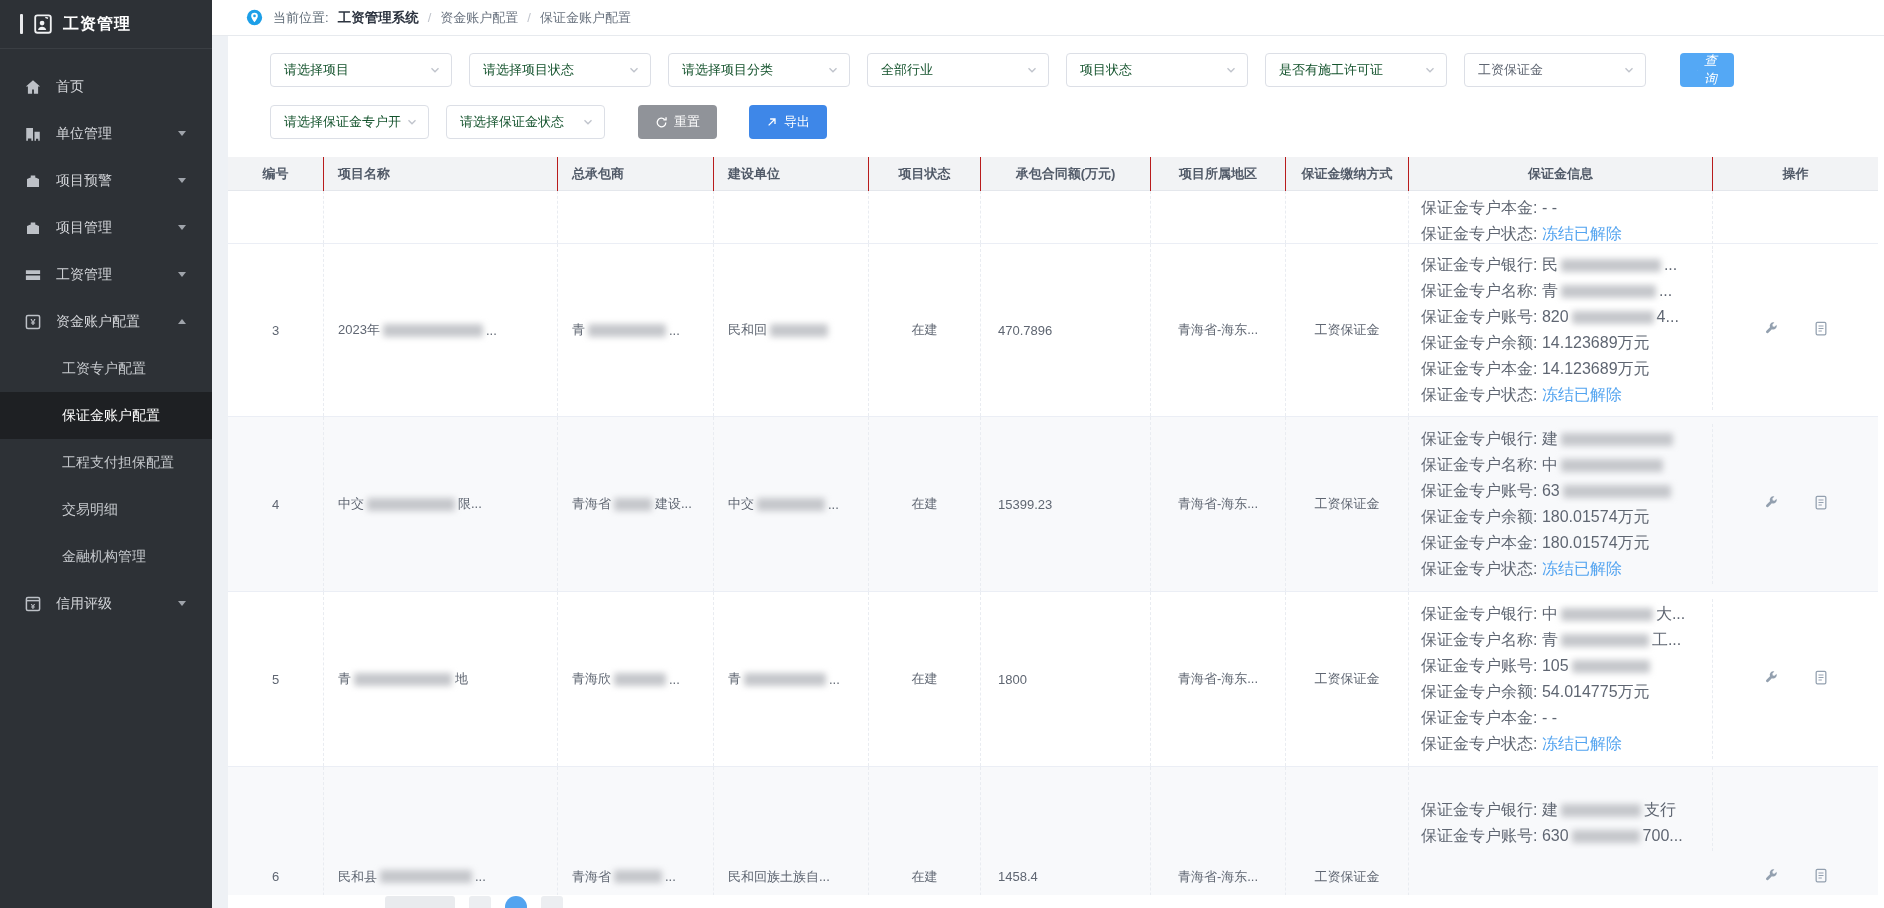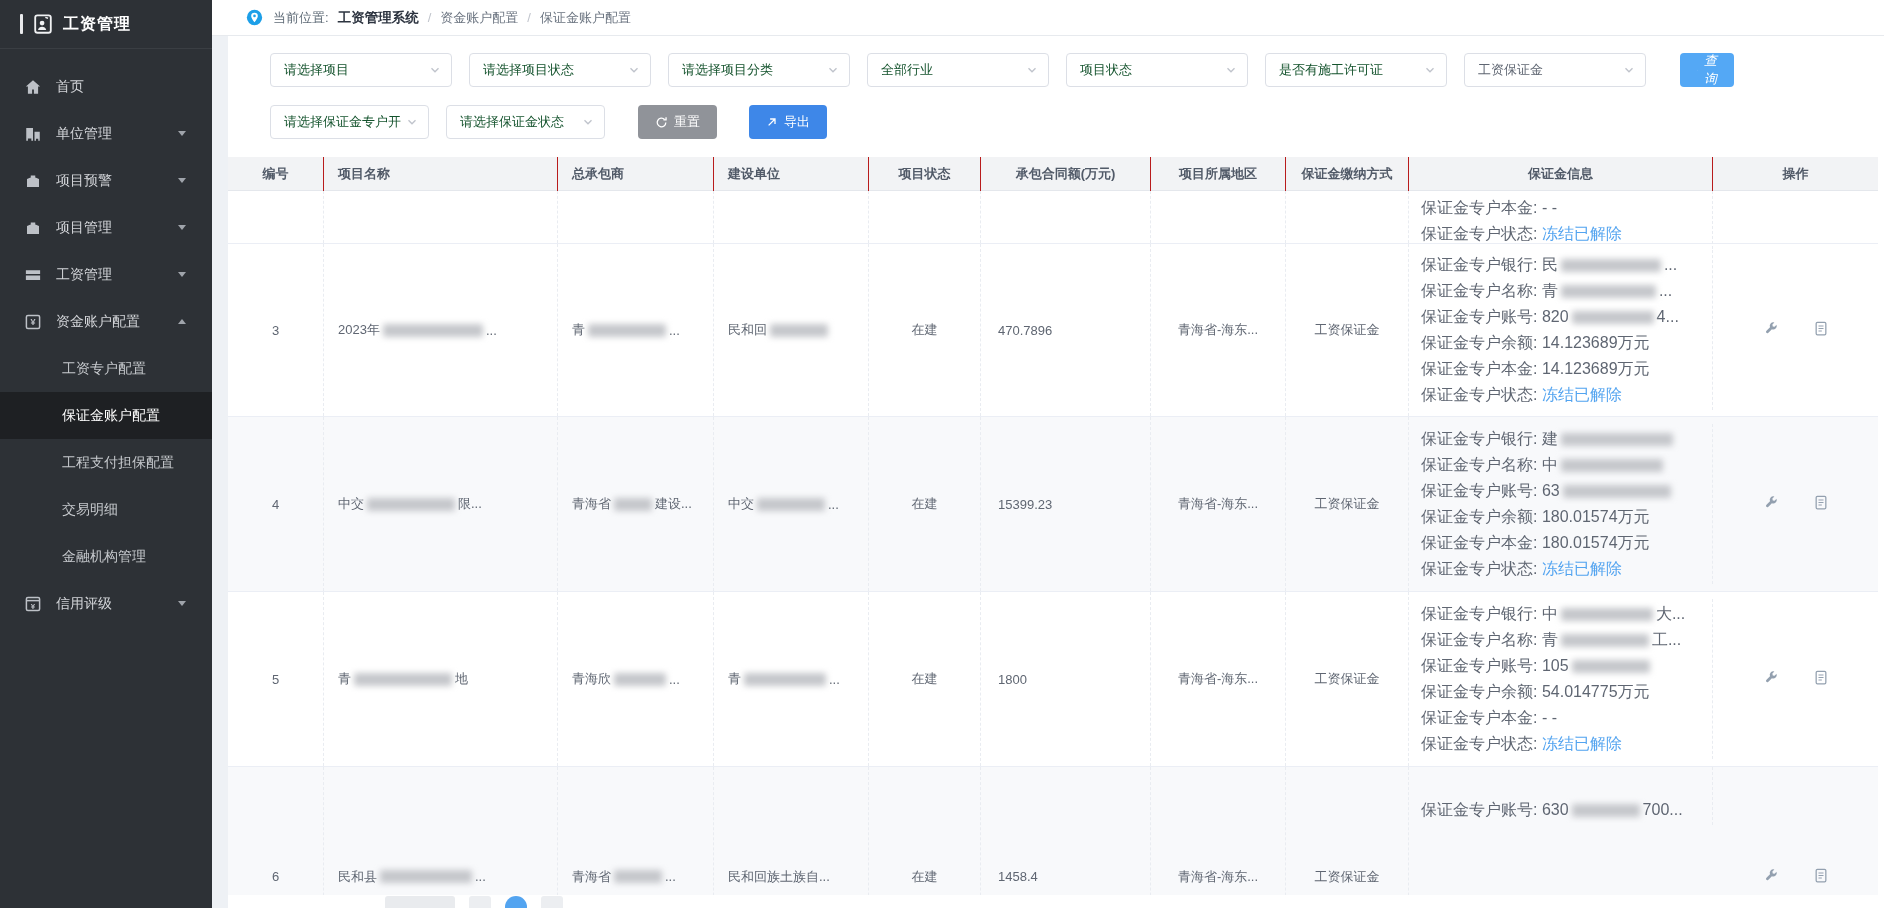--- a/index.html
+++ b/index.html
@@ -475,20 +475,21 @@
                 <span class="seg-t">...</span>
               </div>
               <div class="t-cell">
                 <span class="seg-t">民和回族土族自...</span>
               </div>
               <div class="t-cell center">在建</div>
               <div class="t-cell amount">1458.4</div>
               <div class="t-cell center">青海省-海东...</div>
               <div class="t-cell center">工资保证金</div>
               <div class="t-cell info-cell">
+                <div class="info-line"><span>保证金专户银行:</span><span class="seg-t"> 建</span><span class="redacted" style="width:80px"></span><span class="seg-t">支行</span></div>
                 <div class="info-line"><span>保证金专户账号:</span><span class="seg-t"> 630</span><span class="redacted" style="width:68px"></span><span class="seg-t">700...</span></div>
               </div>
               <div class="t-cell ops">
                 <button class="op-btn">
                   <span><svg width="15" height="15" viewBox="0 0 24 24" fill="#93a0af">
                       <path d="M21.7 6a5.7 5.7 0 0 1-7.5 7.1l-6 6a2.15 2.15 0 0 1-3-3l6-6A5.7 5.7 0 0 1 18.2 2.5L15 5.7l.6 2.9 2.9.6z"></path>
                     </svg></span>
                 </button>
                 <button class="op-btn">
                   <span><svg width="14" height="15" viewBox="0 0 16 18">

